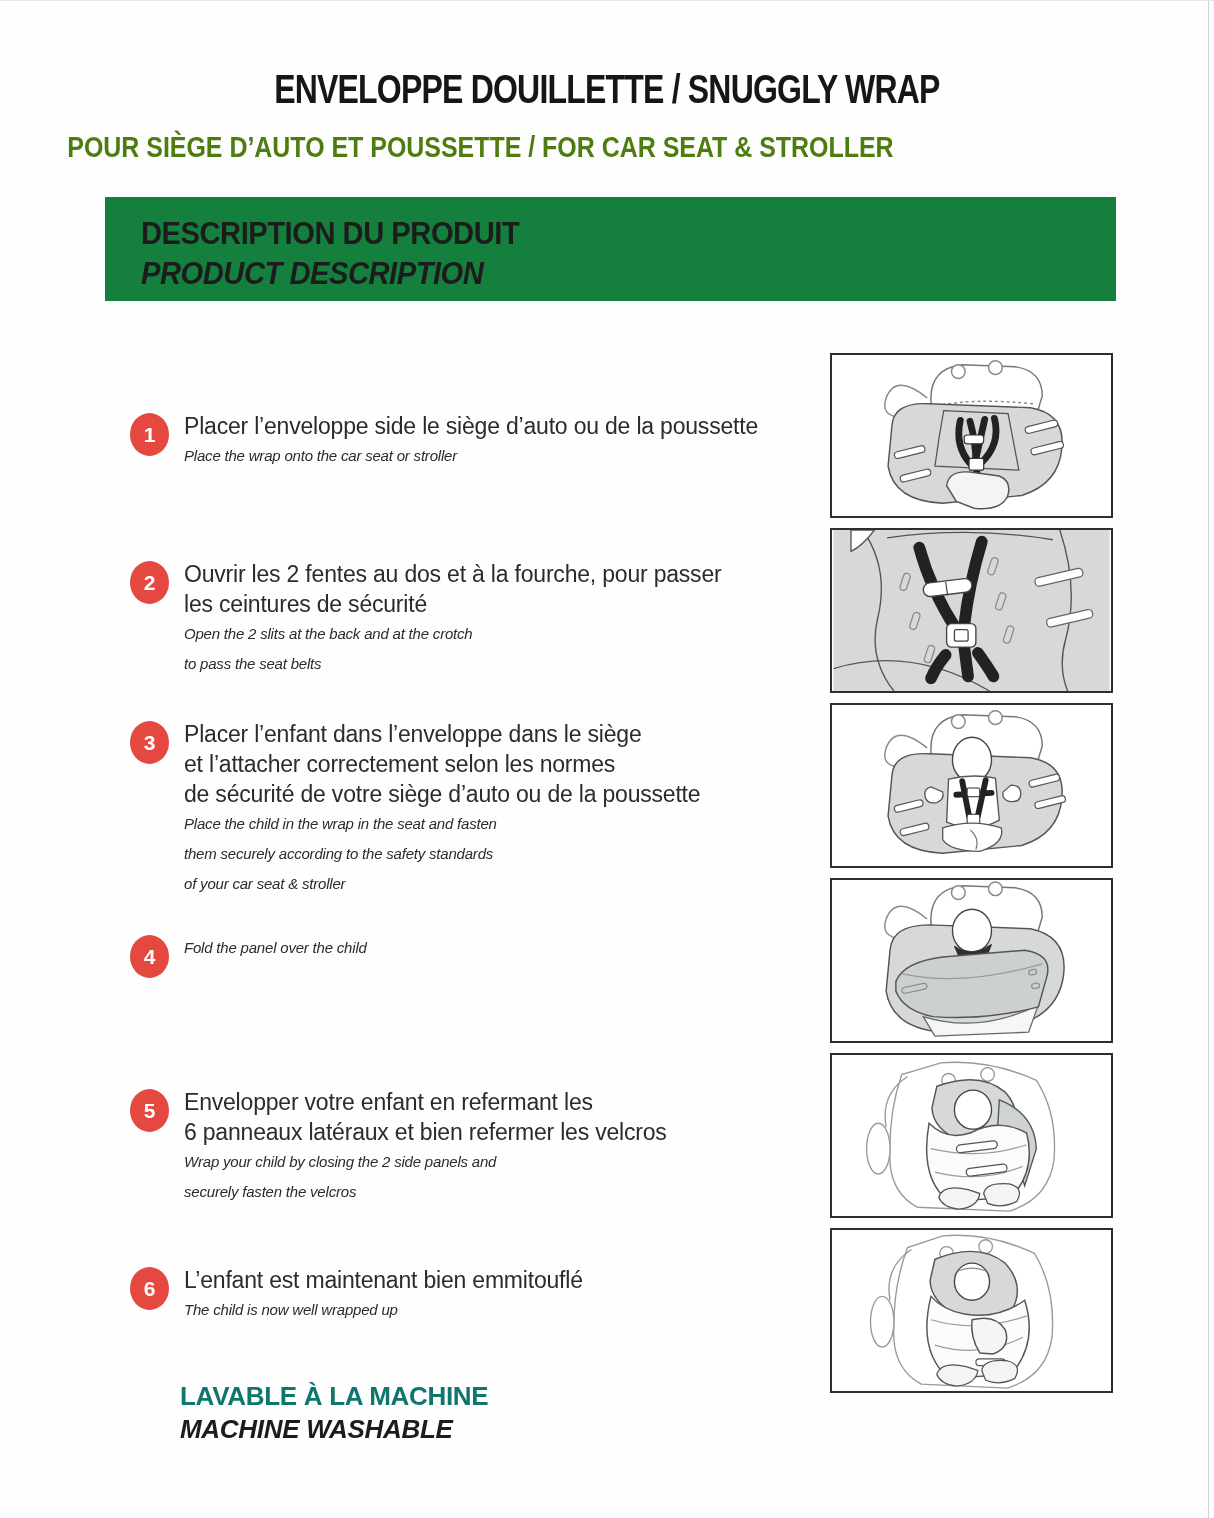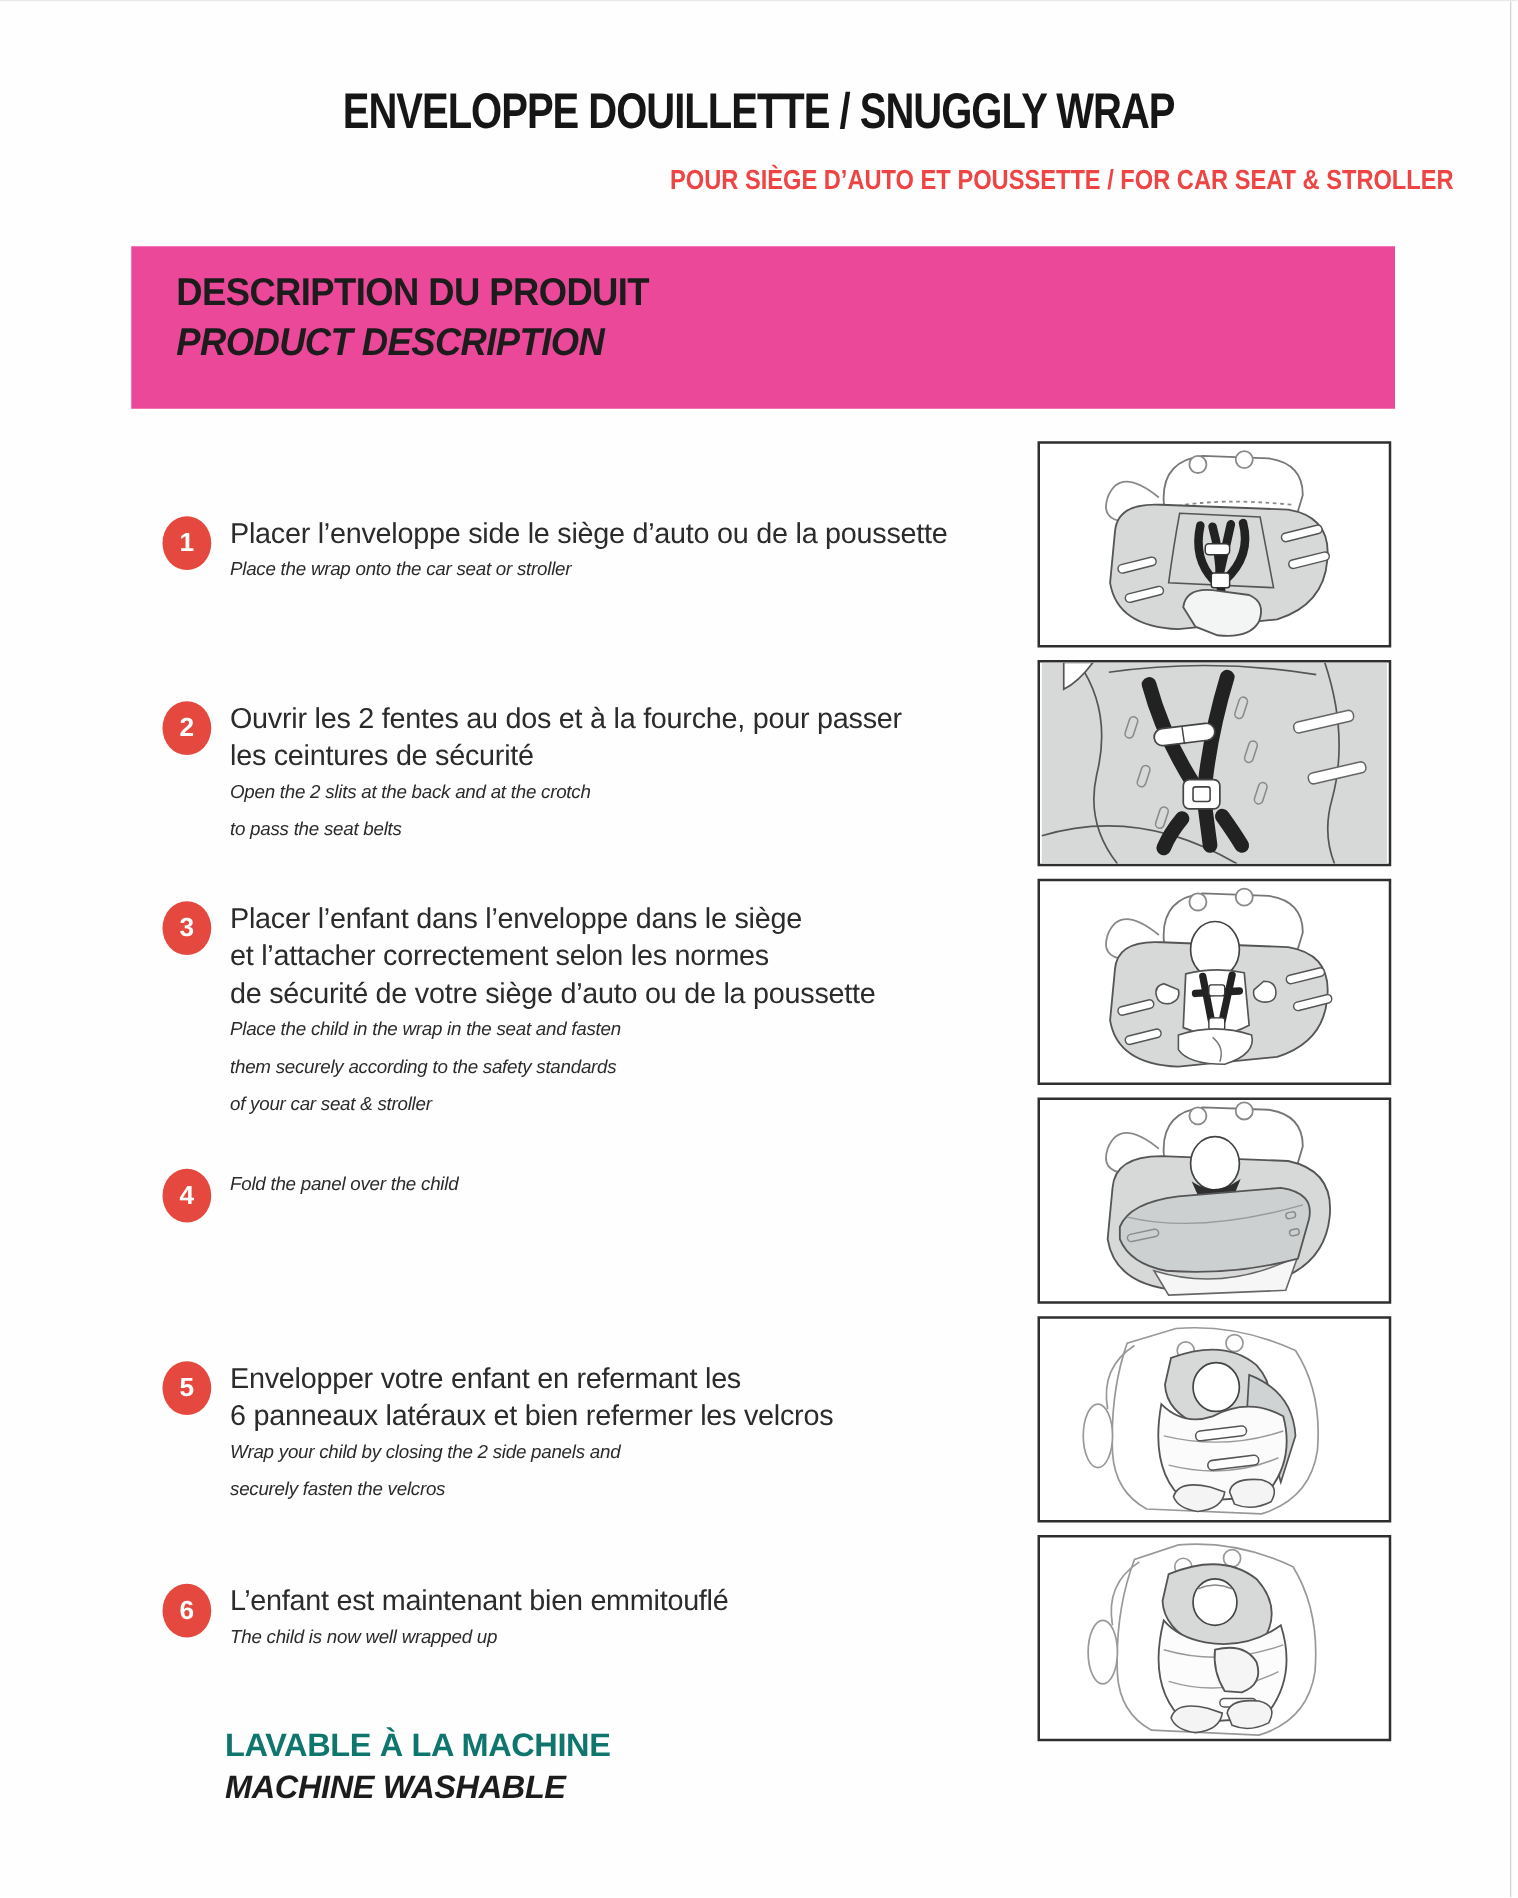--- a/index.html
+++ b/index.html
@@ -15,28 +15,28 @@
     background:#d2d2d2;
   }
   
   .doc-title {
     position:absolute; top:66px; left:0; width:100%; text-align:center;
     font-size:40px; font-weight:700; color:#161616; white-space:nowrap;
     letter-spacing:-1px;
   }
   .doc-title .squeeze { display:inline-block; transform:scaleX(0.80); transform-origin:center; }
   .doc-subtitle {
-    position:absolute; top:130px; left:0; width:100%; text-align:right;
-    font-size:22px; font-weight:700; color:#ef4444; white-space:nowrap;
+    position:absolute; top:130px; left:0; width:100%; text-align:left;
+    font-size:29px; font-weight:700; color:#4d7c0f; white-space:nowrap;
   }
   .doc-subtitle .squeeze { display:inline-block; transform:scaleX(0.86); transform-origin:center; }
   
   .section-banner {
-    position:absolute; left:105px; top:196px; width:1011px; height:130px;
-    background:#ec4899; padding:17px 0 0 36px;
+    position:absolute; left:105px; top:196px; width:1011px; height:104px;
+    background:#15803d; padding:17px 0 0 36px;
   }
   .section-banner .fr {
     font-size:31px; font-weight:700; color:#1c1c1c; letter-spacing:-0.5px;
     transform:scaleX(0.94); transform-origin:left; line-height:40px;
   }
   .section-banner .en {
     font-size:31px; font-weight:700; font-style:italic; color:#1c1c1c;
     letter-spacing:-0.5px; transform:scaleX(0.94); transform-origin:left; line-height:40px;
   }
   

